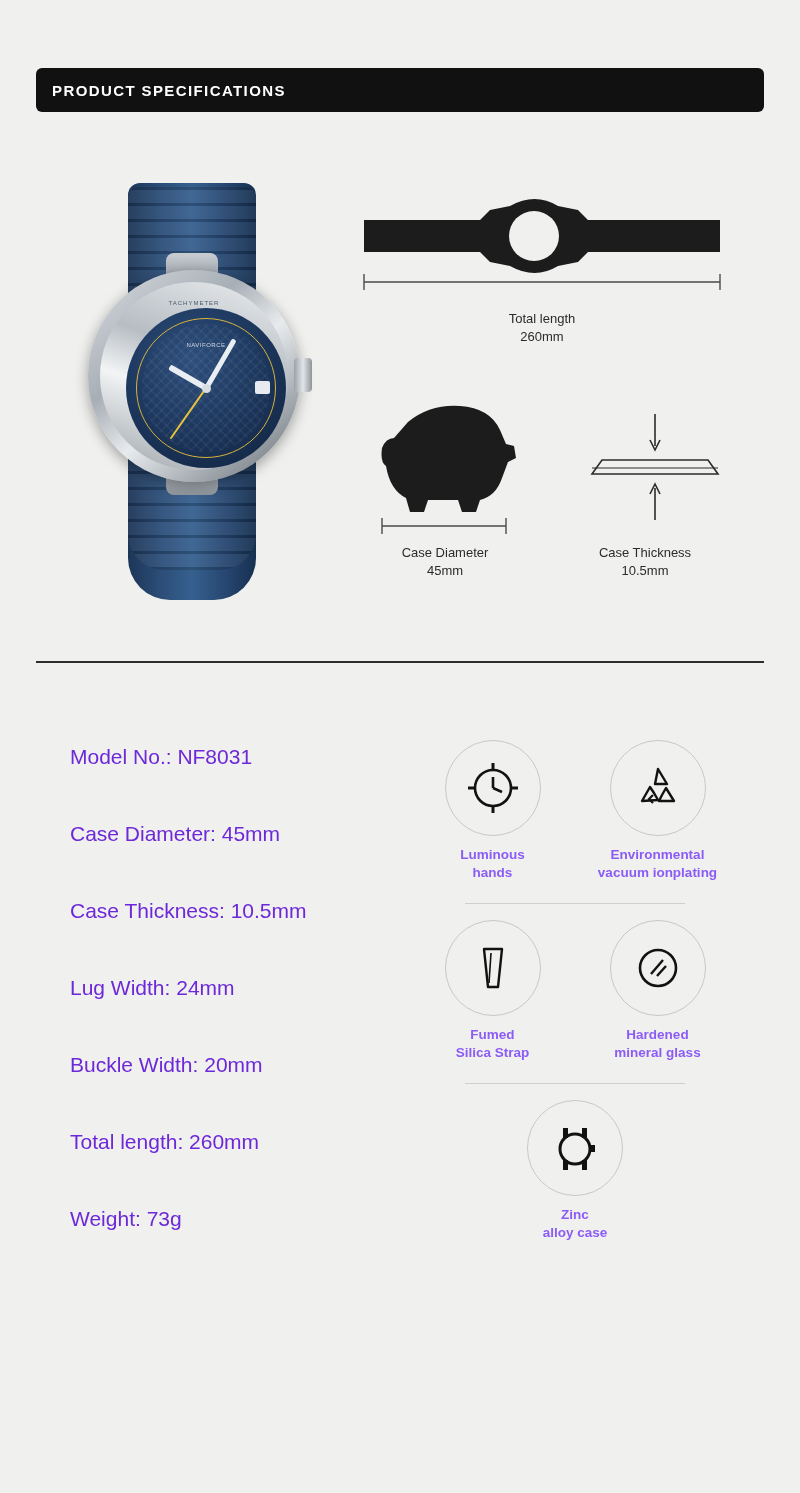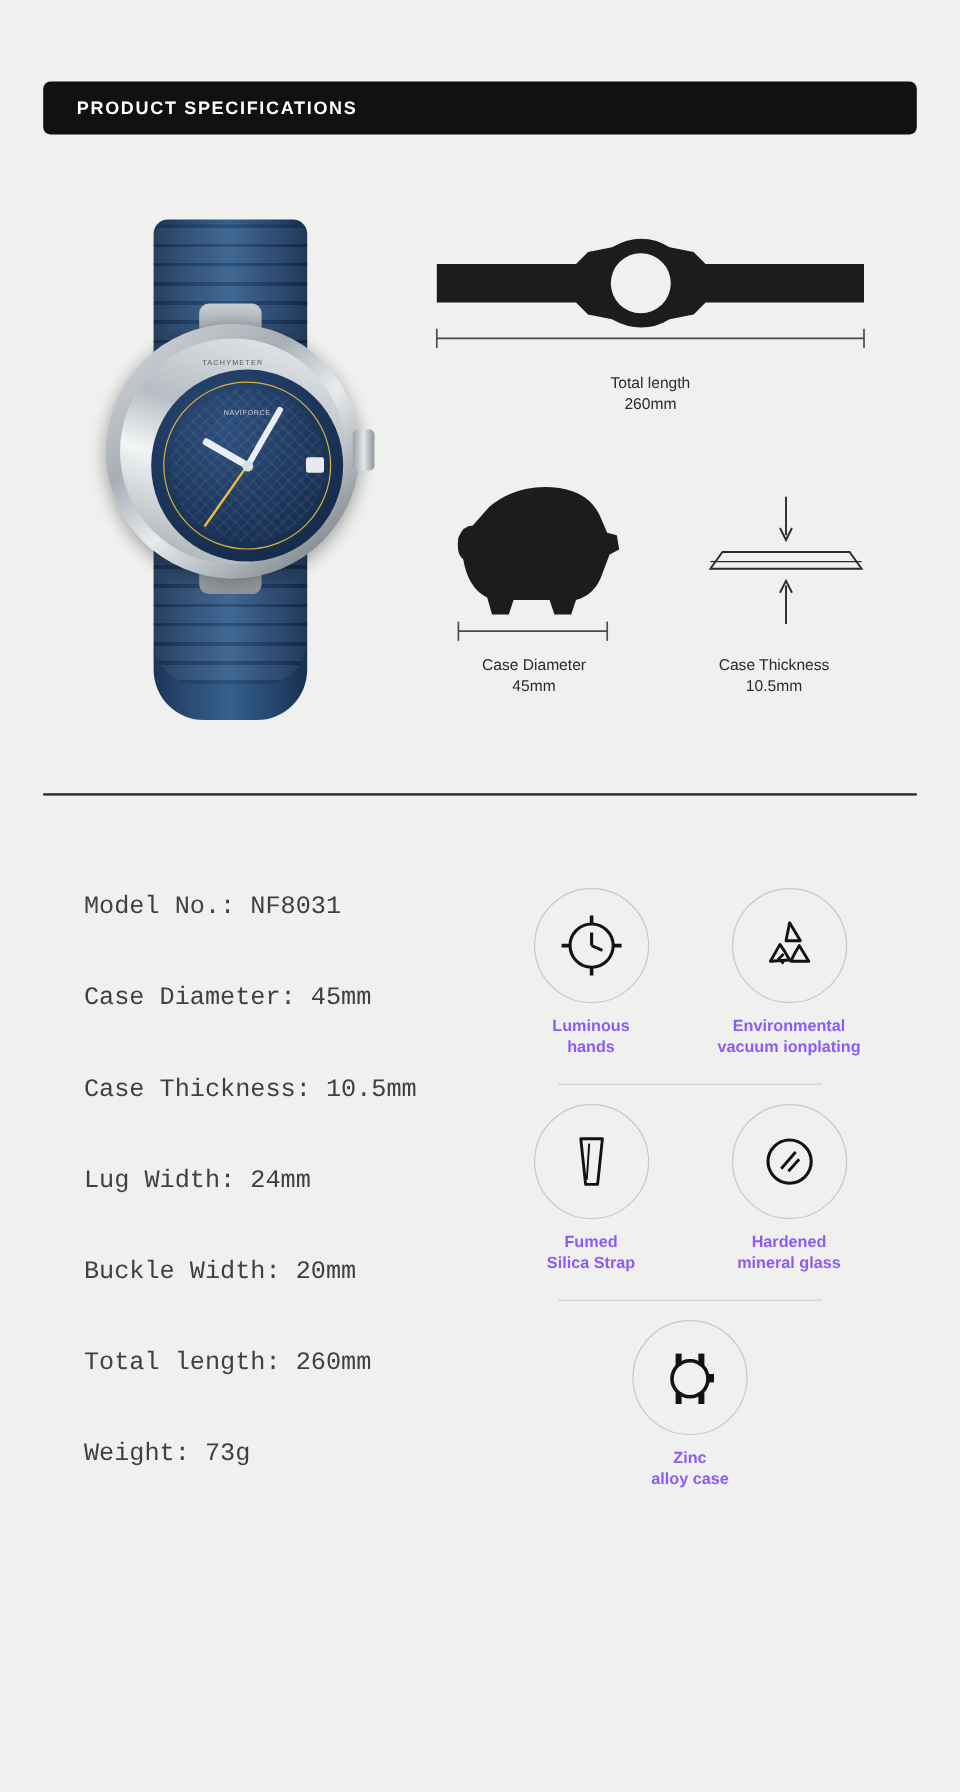--- a/index.html
+++ b/index.html
@@ -18,21 +18,21 @@
   .header-banner {
     position: absolute;
     left: 36px;
     top: 68px;
     width: 728px;
     height: 44px;
     background: #111111;
     border-radius: 6px;
     display: flex;
     align-items: center;
-    padding-left: 28px;
+    padding-left: 16px;
   }
   .header-banner .title {
     color: #ffffff;
     font-size: 15px;
     font-weight: bold;
     letter-spacing: 1.4px;
   }
 
   
   .top-section {
@@ -141,24 +141,24 @@
   }
 
   
   .specs-list {
     position: absolute;
     left: 70px; top: 745px;
     width: 330px;
   }
   .spec-row {
     font-size: 21px;
-    color: #404040;
+    color: #6d28d9;
     margin-bottom: 53px;
     white-space: nowrap;
-    font-family: Liberation Mono, monospace;
+    font-family: Liberation Sans, sans-serif;
   }
 
   .feature-grid {
     position: absolute;
     left: 410px; top: 740px;
     width: 330px;
   }
   .feature-row {
     display: flex;
     justify-content: space-around;

